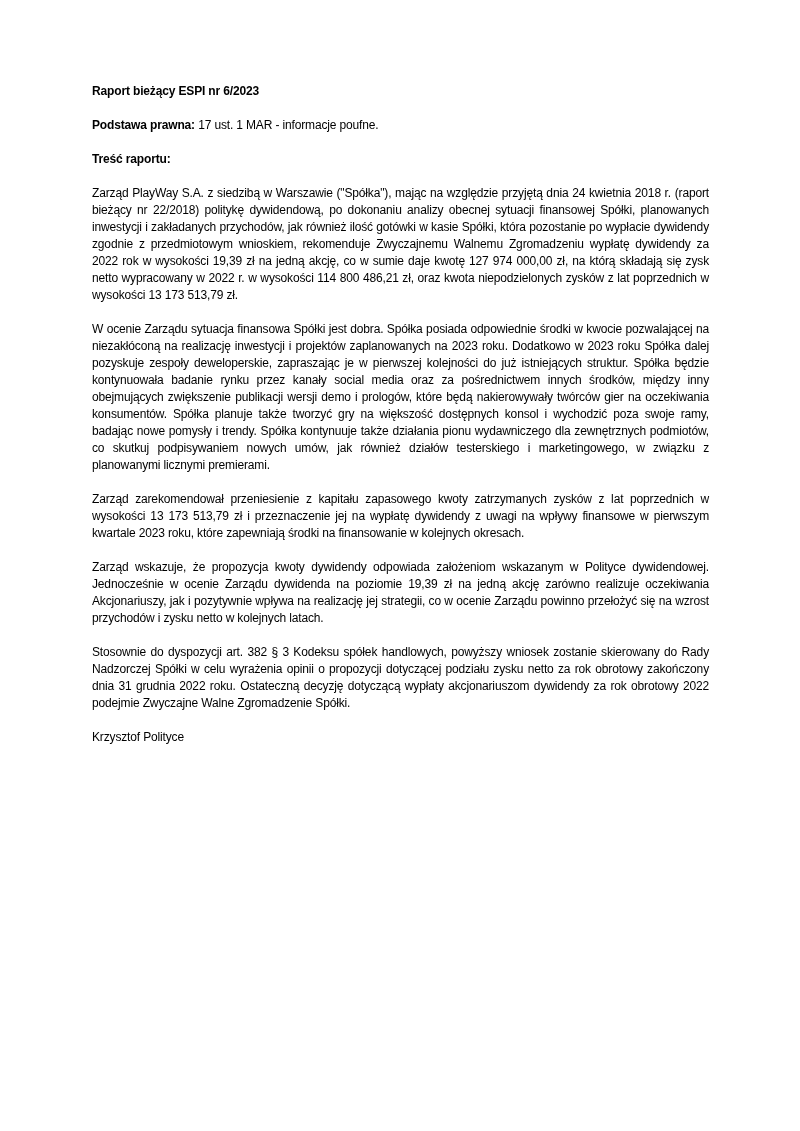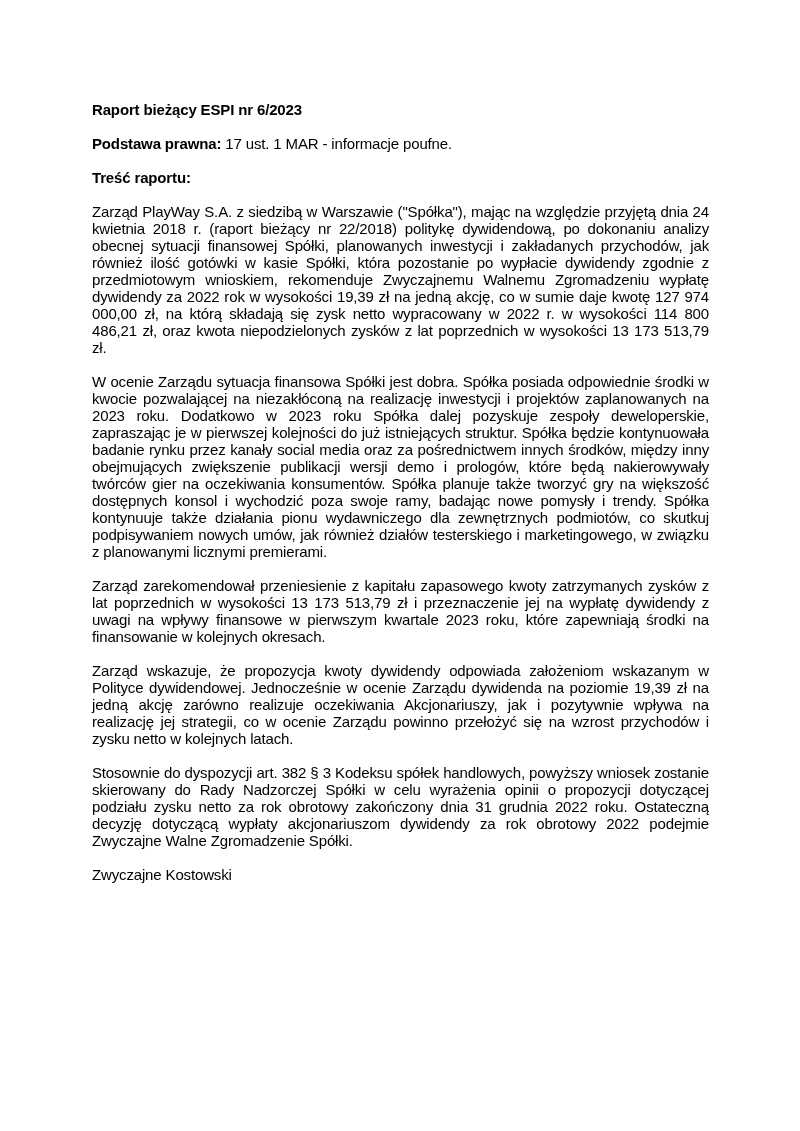--- a/index.html
+++ b/index.html
@@ -1,20 +1,20 @@
 <!DOCTYPE html>
 <html><head>
 <meta charset="utf-8">
 <style>
   html, body { margin:0; padding:0; background:#ffffff; }
   body { width:800px; height:1131px; position:relative; overflow:hidden; }
   .page {
-    position:absolute; left:92px; top:101px; width:617px;
+    position:absolute; left:92px; top:83px; width:617px;
     font-family:"Liberation Sans", sans-serif;
-    font-size:15px; line-height:17px; color:#000;
+    font-size:12px; line-height:17px; color:#000;
     letter-spacing:-0.15px;
   }
   .hdr { margin:0 0 17px 0; }
   .b { font-weight:bold; }
   p { margin:0 0 17px 0; text-align:justify; }
   .hdr { text-align:left; }
   .sig { margin:0; text-align:left; }
 </style>
 </head>
 <body>
@@ -30,14 +30,14 @@
   </div>
 
   <div class="hdr b">Treść raportu:</div>
 
   <p>Zarząd PlayWay S.A. z siedzibą w Warszawie ("Spółka"), mając na względzie przyjętą dnia 24 kwietnia 2018 r. (raport bieżący nr 22/2018) politykę dywidendową, po dokonaniu analizy obecnej sytuacji finansowej Spółki, planowanych inwestycji i zakładanych przychodów, jak również ilość gotówki w kasie Spółki, która pozostanie po wypłacie dywidendy zgodnie z przedmiotowym wnioskiem, rekomenduje Zwyczajnemu Walnemu Zgromadzeniu wypłatę dywidendy za 2022 rok w wysokości 19,39 zł na jedną akcję, co w sumie daje kwotę 127 974 000,00 zł, na którą składają się zysk netto wypracowany w 2022 r. w wysokości 114 800 486,21 zł, oraz kwota niepodzielonych zysków z lat poprzednich w wysokości 13 173 513,79 zł.</p>
   <p>W ocenie Zarządu sytuacja finansowa Spółki jest dobra. Spółka posiada odpowiednie środki w kwocie pozwalającej na niezakłóconą na realizację inwestycji i projektów zaplanowanych na 2023 roku. Dodatkowo w 2023 roku Spółka dalej pozyskuje zespoły deweloperskie, zapraszając je w pierwszej kolejności do już istniejących struktur. Spółka będzie kontynuowała badanie rynku przez kanały social media oraz za pośrednictwem innych środków, między inny obejmujących zwiększenie publikacji wersji demo i prologów, które będą nakierowywały twórców gier na oczekiwania konsumentów. Spółka planuje także tworzyć gry na większość dostępnych konsol i wychodzić poza swoje ramy, badając nowe pomysły i trendy. Spółka kontynuuje także działania pionu wydawniczego dla zewnętrznych podmiotów, co skutkuj podpisywaniem nowych umów, jak również działów testerskiego i marketingowego, w związku z planowanymi licznymi premierami.</p>
   <p>Zarząd zarekomendował przeniesienie z kapitału zapasowego kwoty zatrzymanych zysków z lat poprzednich w wysokości 13 173 513,79 zł i przeznaczenie jej na wypłatę dywidendy z uwagi na wpływy finansowe w pierwszym kwartale 2023 roku, które zapewniają środki na finansowanie w kolejnych okresach.</p>
   <p>Zarząd wskazuje, że propozycja kwoty dywidendy odpowiada założeniom wskazanym w Polityce dywidendowej. Jednocześnie w ocenie Zarządu dywidenda na poziomie 19,39 zł na jedną akcję zarówno realizuje oczekiwania Akcjonariuszy, jak i pozytywnie wpływa na realizację jej strategii, co w ocenie Zarządu powinno przełożyć się na wzrost przychodów i zysku netto w kolejnych latach.</p>
   <p>Stosownie do dyspozycji art. 382 § 3 Kodeksu spółek handlowych, powyższy wniosek zostanie skierowany do Rady Nadzorczej Spółki w celu wyrażenia opinii o propozycji dotyczącej podziału zysku netto za rok obrotowy zakończony dnia 31 grudnia 2022 roku. Ostateczną decyzję dotyczącą wypłaty akcjonariuszom dywidendy za rok obrotowy 2022 podejmie Zwyczajne Walne Zgromadzenie Spółki.</p>
 
-  <div class="sig">Zwyczajne Kostowski</div>
+  <div class="sig">Krzysztof Polityce</div>
 </div>
 
 </body></html>

